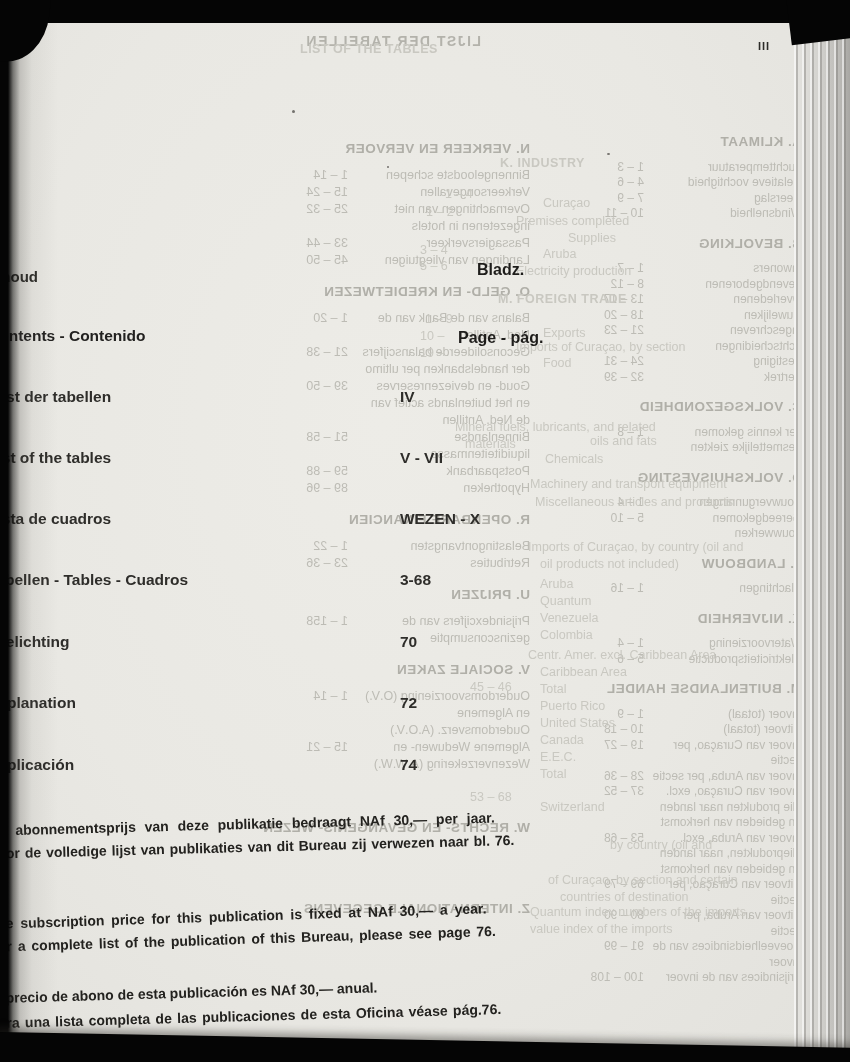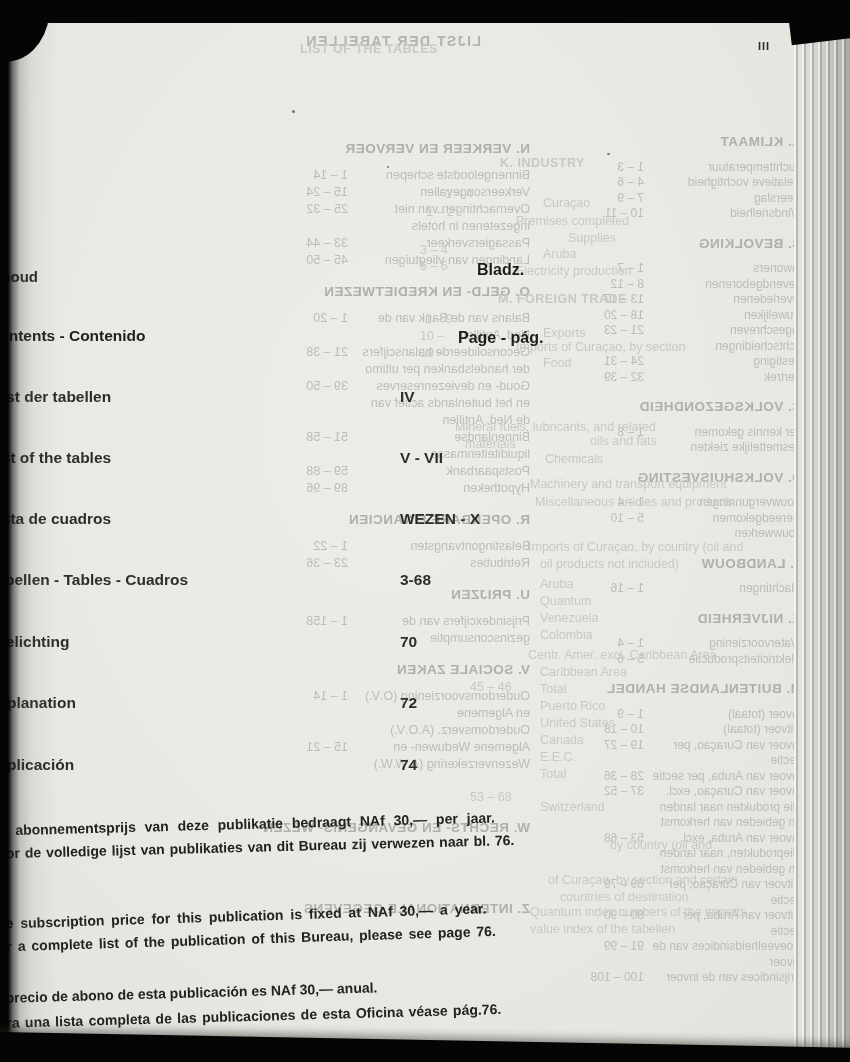--- a/index.html
+++ b/index.html
@@ -340,21 +340,21 @@
         <span style="left: 540px; top: 716px;">United States</span>
         <span style="left: 540px; top: 733px;">Canada</span>
         <span style="left: 540px; top: 750px;">E.E.C.</span>
         <span style="left: 540px; top: 767px;">Total</span>
         <span style="left: 470px; top: 790px;">53 –  68</span>
         <span style="left: 540px; top: 800px;">Switzerland</span>
         <span style="left: 610px; top: 838px;">by  country  (oil  and</span>
         <span style="left: 548px; top: 873px;">of Curaçao, by section and certain</span>
         <span style="left: 560px; top: 890px;">countries of destination</span>
         <span style="left: 530px; top: 905px;">Quantum  index  numbers  of  the  imports</span>
-        <span style="left: 530px; top: 922px;">value index of the tabellen</span>
+        <span style="left: 530px; top: 922px;">value index of the imports</span>
       </div>
 
     <div class="main">
       <div class="pageno">III</div>
 
       <div class="lbl inhoud">Inhoud</div>
       <div class="lbl bladz">Bladz.</div>
       <div class="lbl contents">Contents - Contenido</div>
       <div class="lbl pagepag">Page - pág.</div>
 

